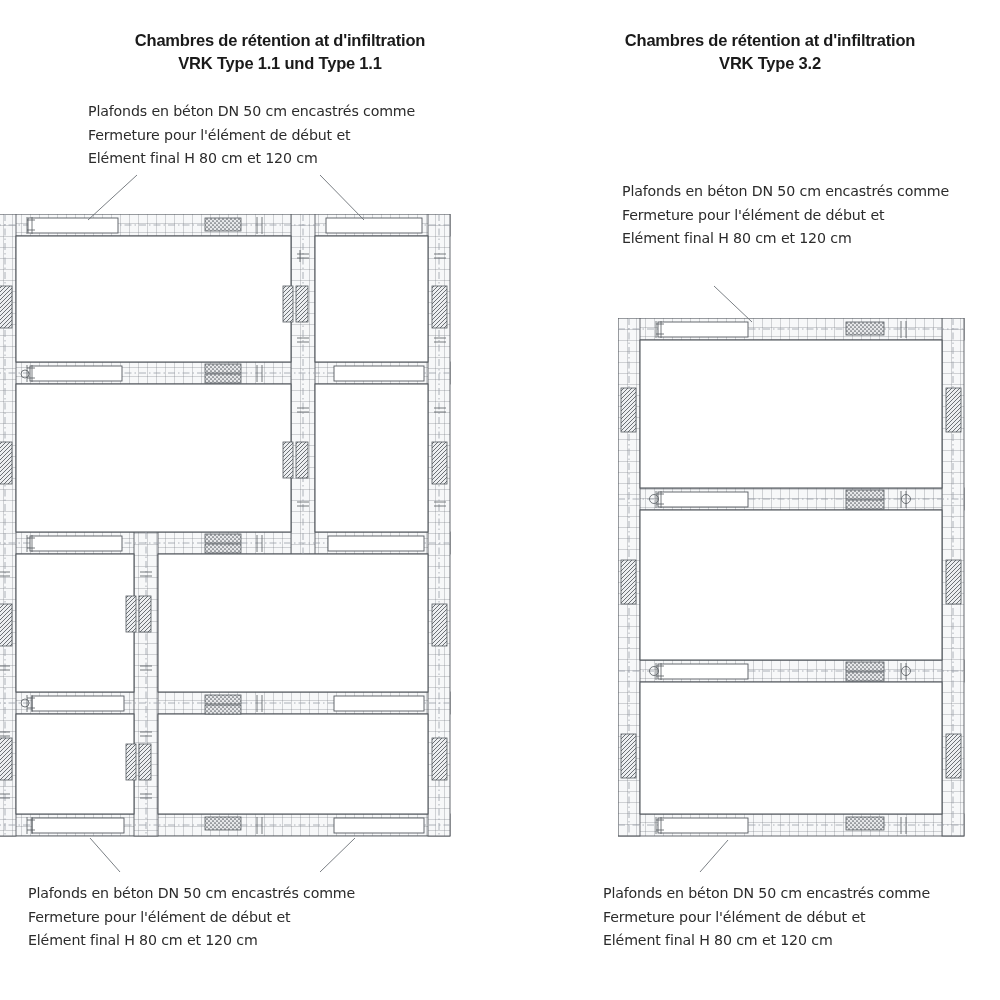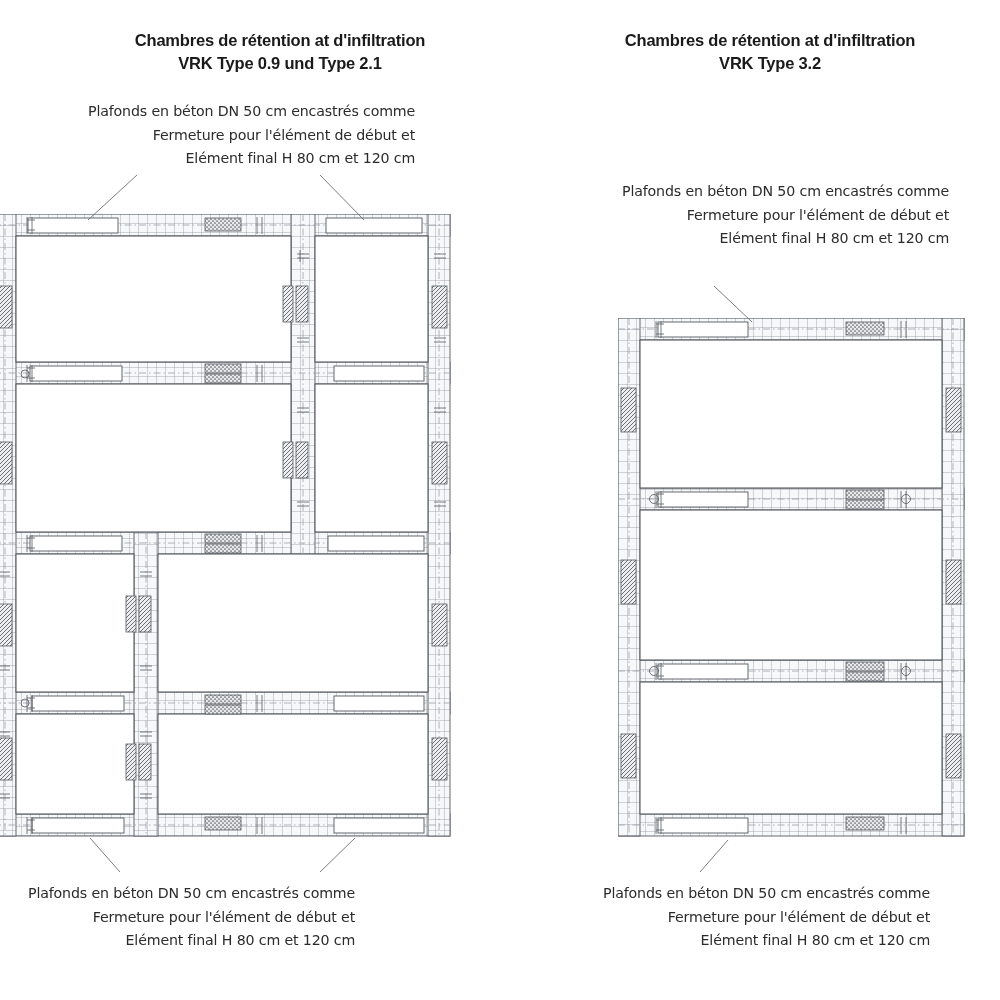--- a/index.html
+++ b/index.html
@@ -33,21 +33,20 @@
 
   
   .note {
     position: absolute;
     font-family: "DejaVu Sans", sans-serif;
     font-size: 14.2px;
     line-height: 23.5px;
     color: #2b2b2b;
     white-space: nowrap;
     letter-spacing: -0.15px;
-    text-align: right;
   }
   .note .line { display: block; }
 
   #note-tl { left: 88px;  top: 100px; }
   #note-tr { left: 622px; top: 180px; }
   #note-bl { left: 28px;  top: 882px; }
   #note-br { left: 603px; top: 882px; }
 
   
   .drawing {
@@ -61,21 +60,21 @@
   
   .leaders { position: absolute; left: 0; top: 0; width: 1000px; height: 1000px; pointer-events: none; }
 </style>
 </head>
 <body>
 
 <div id="page">
 
 <div class="title" id="title-left">
   <span>Chambres de rétention at d'infiltration</span>
-  <span class="l2">VRK Type 0.9 und Type 2.1</span>
+  <span class="l2">VRK Type 1.1 und Type 1.1</span>
 </div>
 
 <div class="title" id="title-right">
   <span>Chambres de rétention at d'infiltration</span>
   <span class="l2">VRK Type 3.2</span>
 </div>
 
 <div class="note" id="note-tl">
   <span class="line">Plafonds en béton DN 50 cm encastrés comme</span>
   <span class="line">Fermeture pour l'élément de début et</span>

